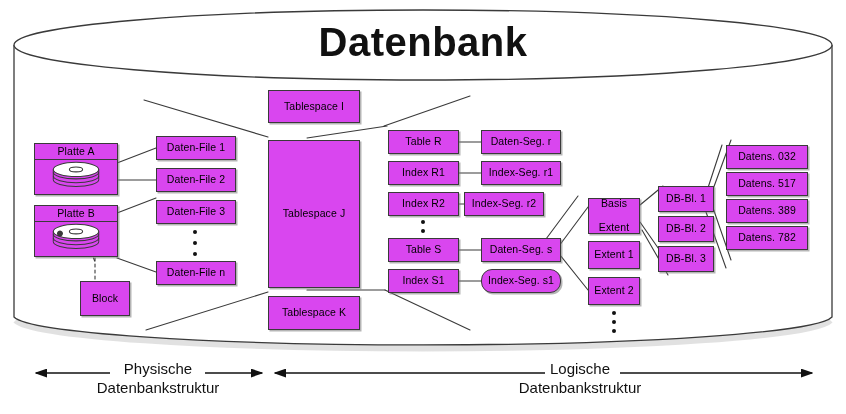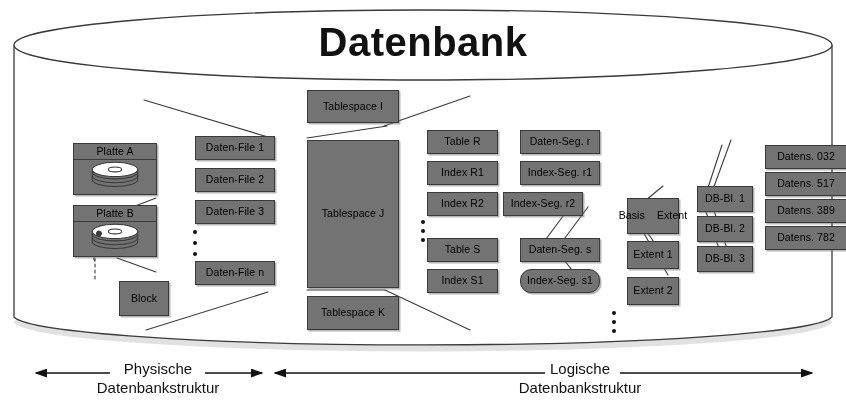--- a/index.html
+++ b/index.html
@@ -1,25 +1,25 @@
 <!DOCTYPE html>
 <html><head>
 <meta charset="utf-8">
 <style>
   html,body{margin:0;padding:0;background:#ffffff;}
   body{font-family:"Liberation Sans","DejaVu Sans",sans-serif;}
   #stage{position:relative;width:846px;height:414px;background:#f7f7f7;overflow:hidden;}
   #canvas{position:absolute;left:0;top:0;width:846px;height:414px;background:#ffffff;}
   svg#art{position:absolute;left:0;top:0;width:846px;height:414px;}
-  .bx{position:absolute;background:#737373;border:1.2px solid #3a3a3a;
+  .bx{position:absolute;background:#d946ef;border:1.2px solid #3a3a3a;
       box-shadow:1.5px 1.5px 0 rgba(120,120,120,.55);
       display:flex;align-items:center;justify-content:center;
       font-size:10.5px;color:#000;line-height:1.12;text-align:center;
-      box-sizing:border-box;letter-spacing:.1px;margin-left:39px;}
-  .bx.two{flex-direction:row;gap:12px;}
+      box-sizing:border-box;letter-spacing:.1px;}
+  .bx.two{flex-direction:column;gap:12px;}
   .title{position:absolute;left:0;top:20px;width:846px;text-align:center;
          font-size:40px;font-weight:700;color:#111;letter-spacing:.5px;}
   .dots{position:absolute;display:flex;flex-direction:column;align-items:center;
         justify-content:space-between;}
   .dots i{display:block;width:4px;height:4px;border-radius:50%;background:#111;}
   .legend{position:absolute;text-align:center;font-size:15px;color:#111;line-height:1.25;}
   .disk{width:100%;height:100%;display:block;}
   .plat-head{position:absolute;left:0;right:0;top:0;height:15px;
              border-bottom:1.2px solid #3a3a3a;display:flex;align-items:center;
              justify-content:center;font-size:10.5px;}

